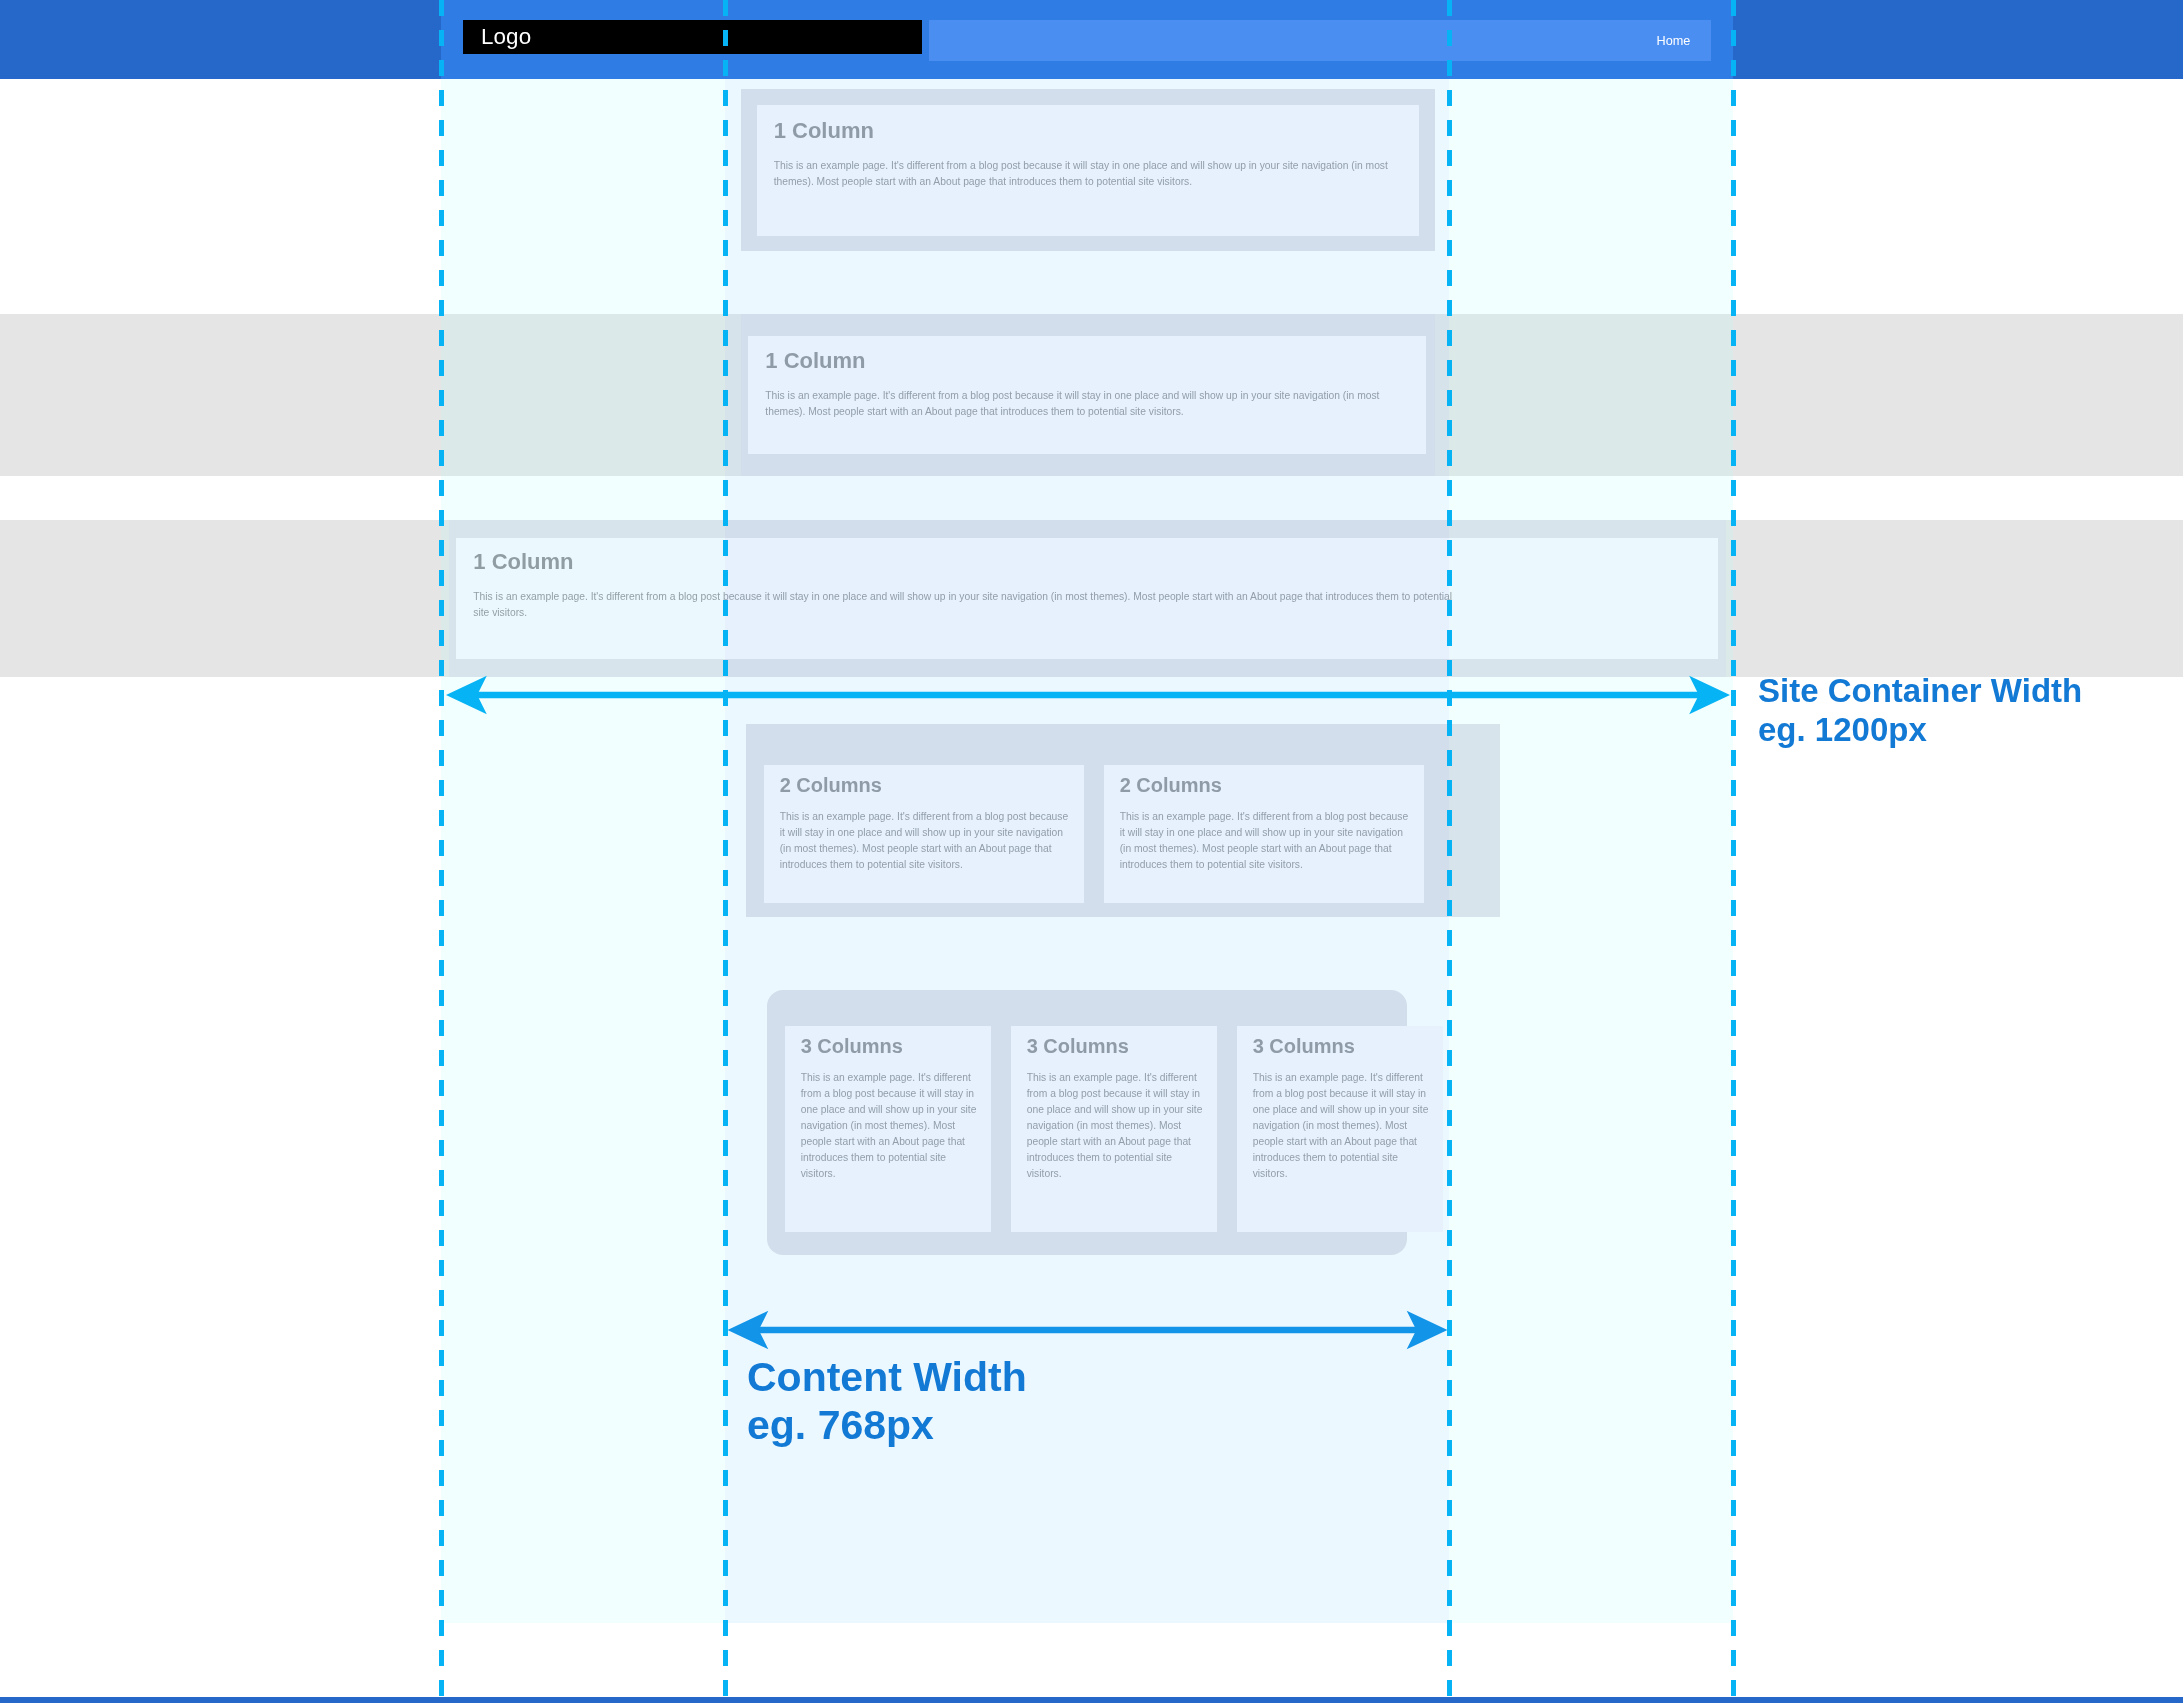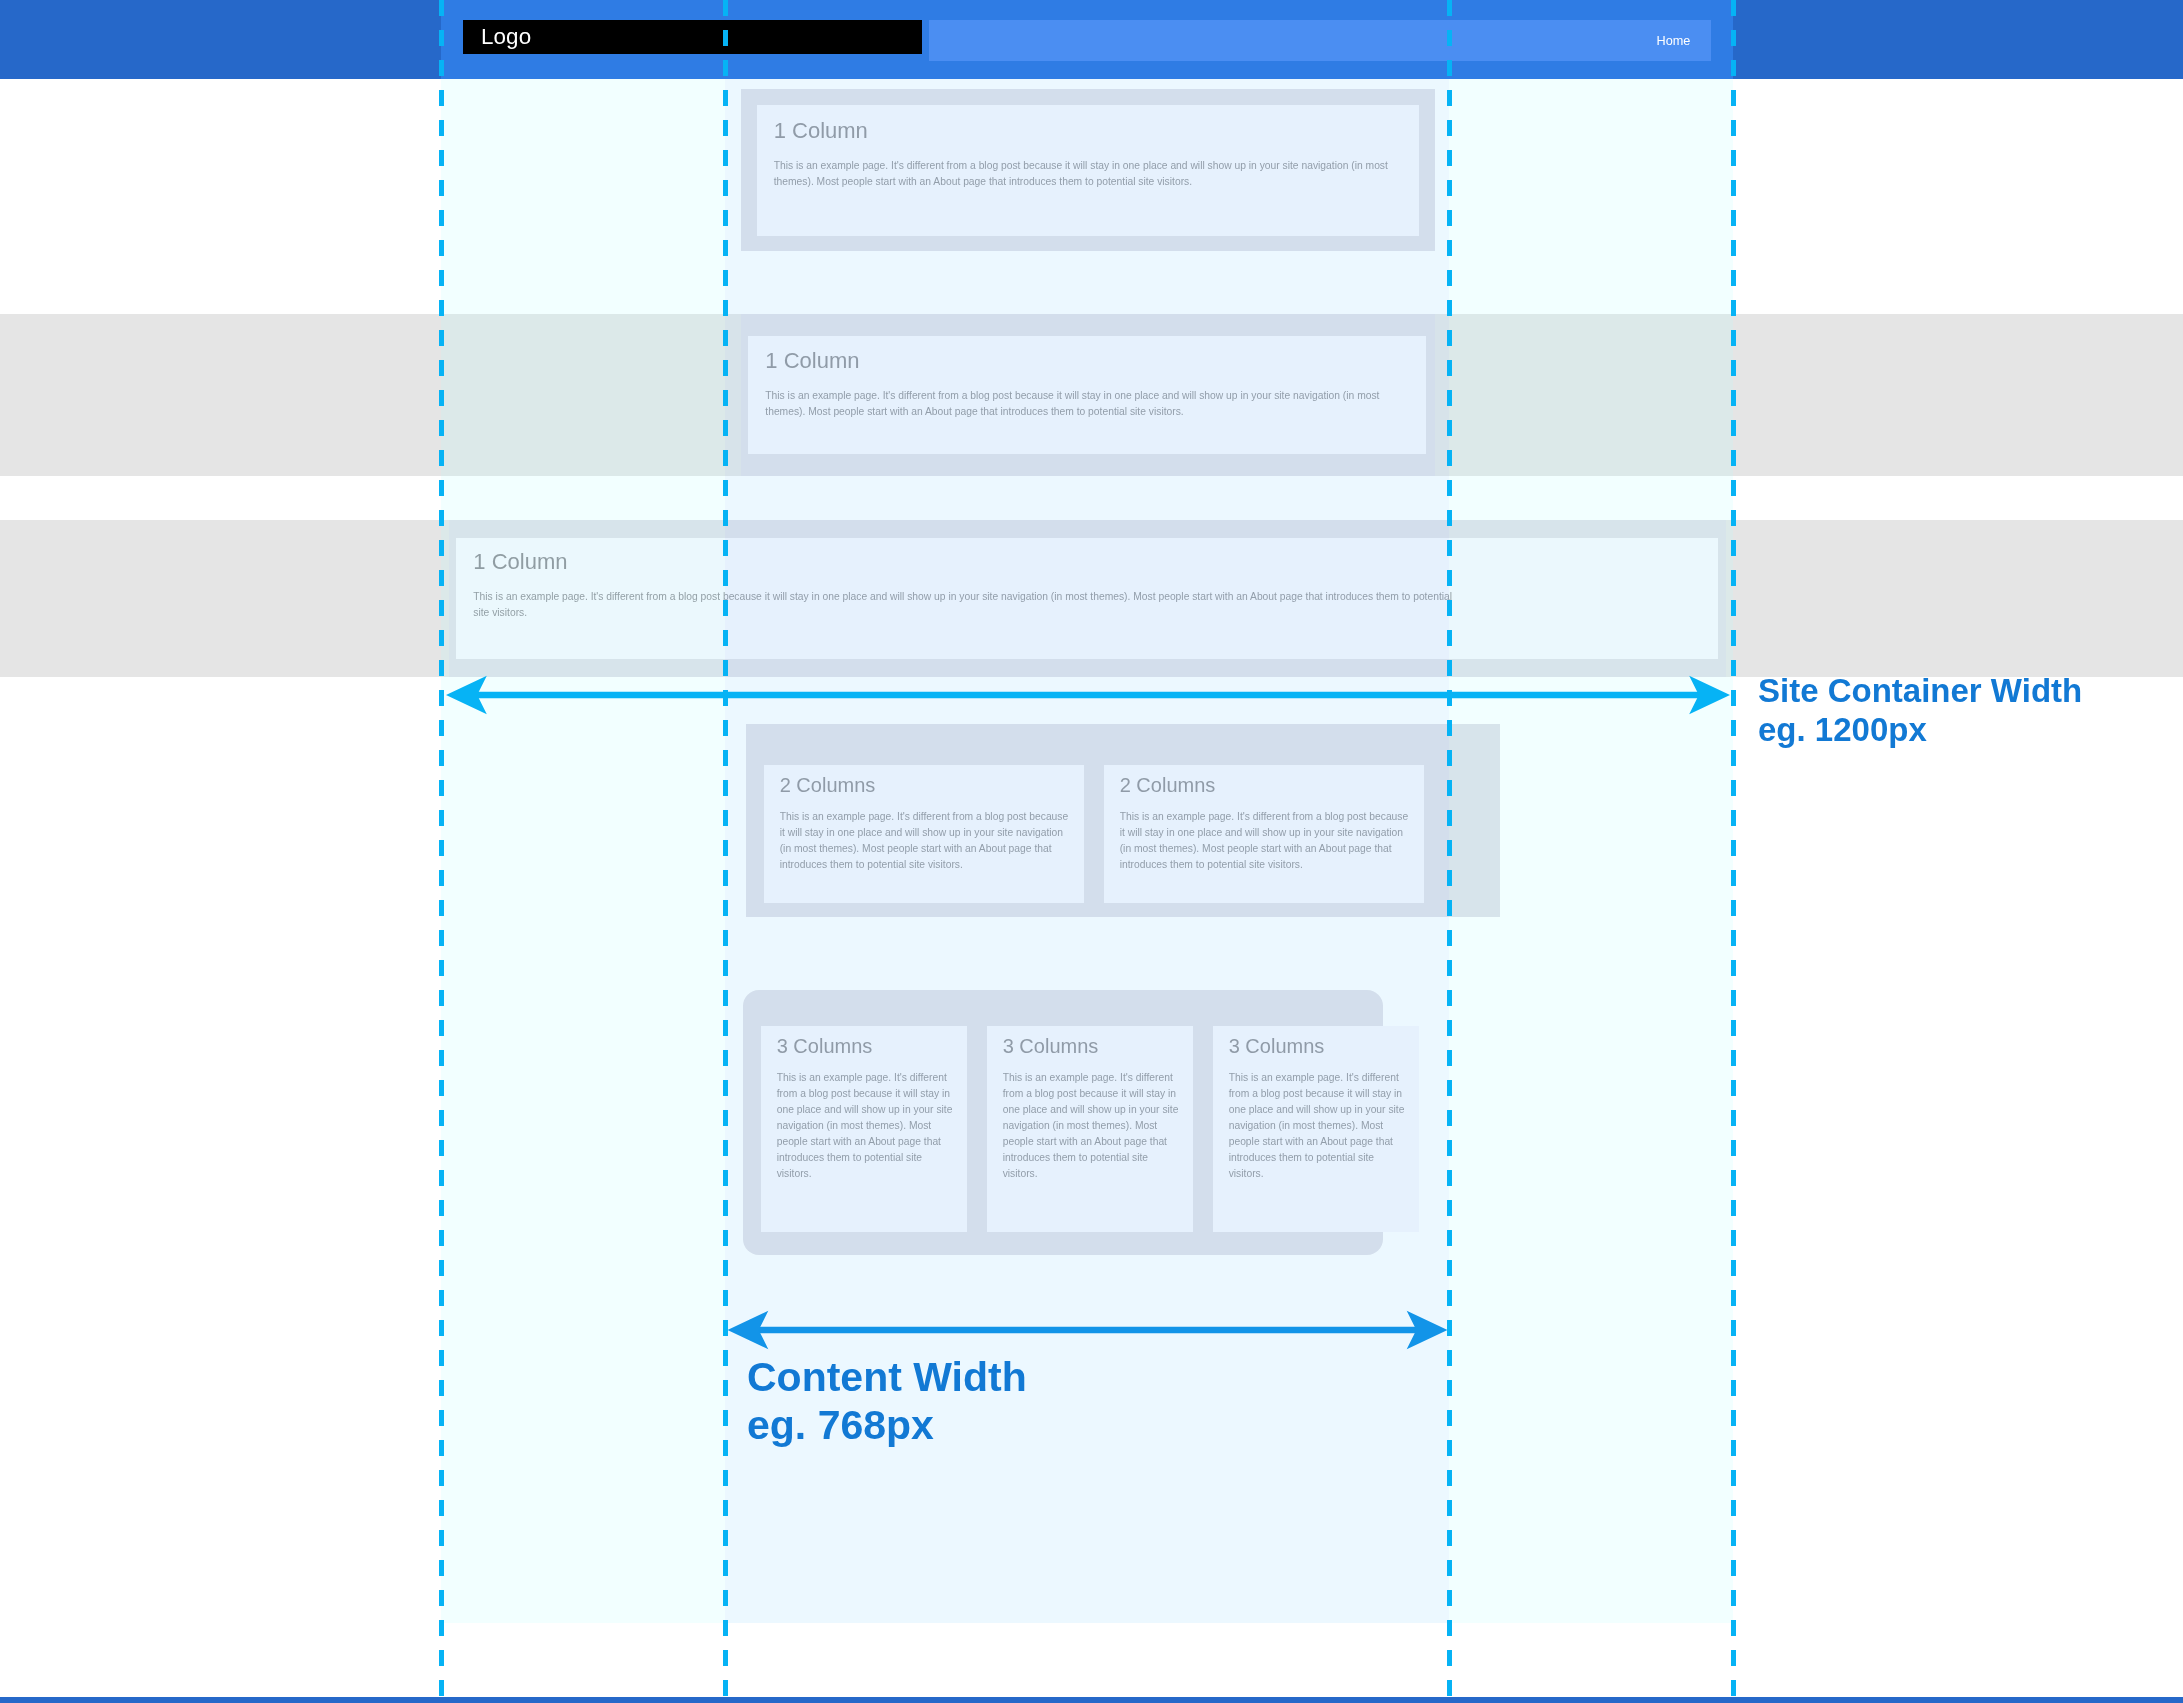--- a/index.html
+++ b/index.html
@@ -58,21 +58,21 @@
   .row-outer {                       
     position:absolute;
     background:#dfdfe7;
   }
   .row-inner {                       
     position:absolute;
     background:#f7f7fd;
   }
 
   .col-title {
-    color:#8a8a91; font-weight:400; line-height:1.15;
+    color:#8a8a91; font-weight:700; line-height:1.15;
   }
   .col-body {
     color:#8d8d94; line-height:1.55;
   }
 
   
   .guide {
     position:absolute; top:0; width:5.4px; height:1704px;
     background: repeating-linear-gradient(
       to bottom,
@@ -149,21 +149,21 @@
     <div class="row-inner" style="left:18px; top:41px; width:320px; height:138px;">
       <div class="col-title" style="position:absolute; left:15.7px; top:8.5px; font-size:20px;">2 Columns</div>
       <div class="col-body" style="position:absolute; left:15.7px; top:44px; width:294px; font-size:10.3px;">This is an example page. It's different from a blog post because it will stay in one place and will show up in your site navigation (in most themes). Most people start with an About page that introduces them to potential site visitors.</div>
     </div>
     <div class="row-inner" style="left:358px; top:41px; width:320px; height:138px;">
       <div class="col-title" style="position:absolute; left:15.7px; top:8.5px; font-size:20px;">2 Columns</div>
       <div class="col-body" style="position:absolute; left:15.7px; top:44px; width:294px; font-size:10.3px;">This is an example page. It's different from a blog post because it will stay in one place and will show up in your site navigation (in most themes). Most people start with an About page that introduces them to potential site visitors.</div>
     </div>
   </div>
 
-  <div class="row-outer" style="left:743px; top:990px; width:640px; height:265px;border-radius:16px;">
+  <div class="row-outer" style="left:767px; top:990px; width:640px; height:265px;border-radius:16px;">
     <div class="row-inner" style="left:18px; top:36px; width:206px; height:206px;">
       <div class="col-title" style="position:absolute; left:15.7px; top:8.5px; font-size:20px;">3 Columns</div>
       <div class="col-body" style="position:absolute; left:15.7px; top:44px; width:181px; font-size:10.3px;">This is an example page. It's different from a blog post because it will stay in one place and will show up in your site navigation (in most themes). Most people start with an About page that introduces them to potential site visitors.</div>
     </div>
     <div class="row-inner" style="left:244px; top:36px; width:206px; height:206px;">
       <div class="col-title" style="position:absolute; left:15.7px; top:8.5px; font-size:20px;">3 Columns</div>
       <div class="col-body" style="position:absolute; left:15.7px; top:44px; width:181px; font-size:10.3px;">This is an example page. It's different from a blog post because it will stay in one place and will show up in your site navigation (in most themes). Most people start with an About page that introduces them to potential site visitors.</div>
     </div>
     <div class="row-inner" style="left:470px; top:36px; width:206px; height:206px;">
       <div class="col-title" style="position:absolute; left:15.7px; top:8.5px; font-size:20px;">3 Columns</div>

